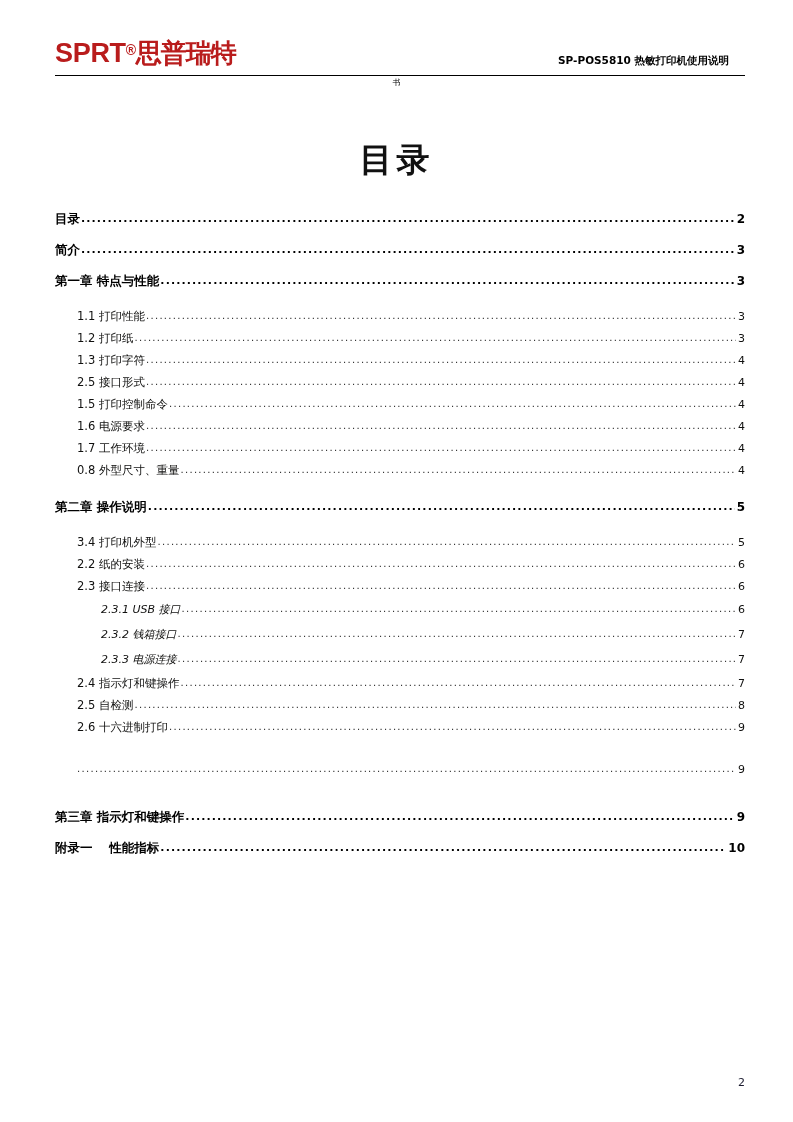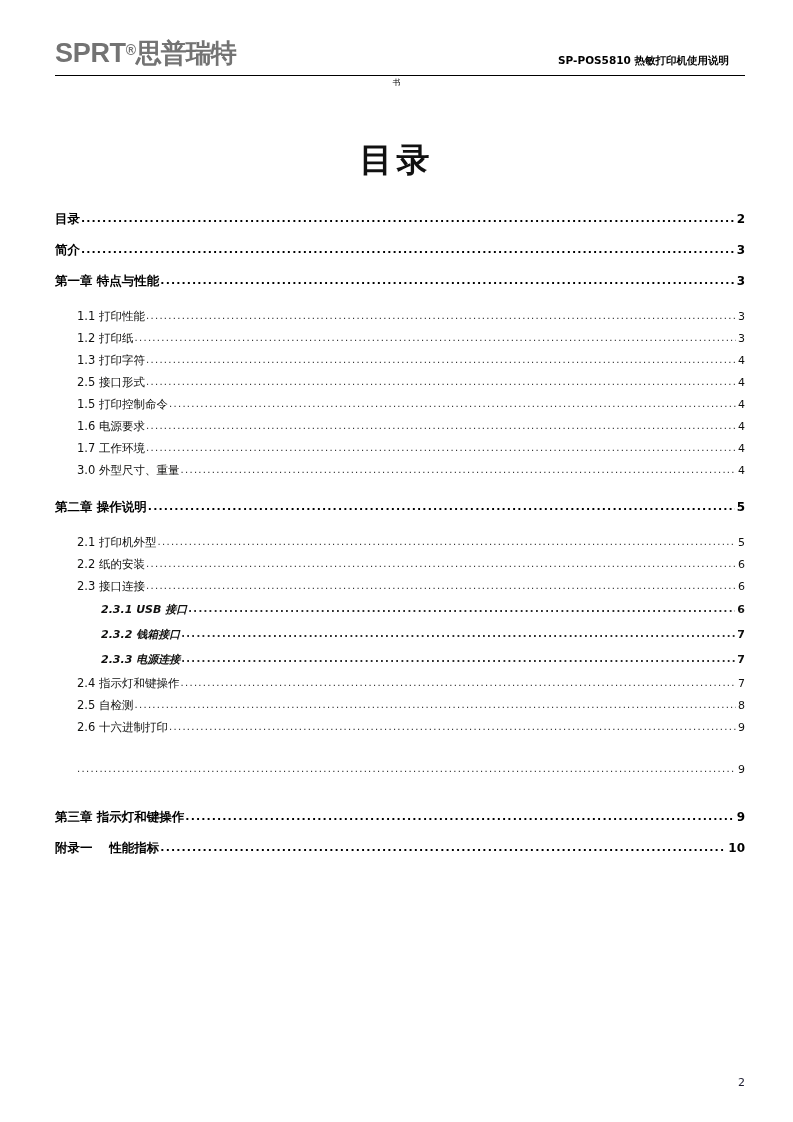--- a/index.html
+++ b/index.html
@@ -36,21 +36,21 @@
   .brand {
     position: absolute;
     left: 0;
     top: 0;
     font-family: "Liberation Sans", "DejaVu Sans", sans-serif;
     font-size: 27px;
     font-weight: bold;
     letter-spacing: -0.3px;
     white-space: nowrap;
     line-height: 1;
-    color: #737373;
+    color: #b91c1c;
   }
   .brand .reg {
     font-size: 14px;
     vertical-align: 7px;
     font-weight: bold;
   }
   .brand .cjk {
     font-family: "DejaVu Sans", "Liberation Sans", sans-serif;
     font-size: 26px;
     font-weight: bold;
@@ -155,21 +155,21 @@
     box-sizing: border-box;
   }
   .lvl2 .toc-leader { font-size: 10px; color: #2a2a2a; letter-spacing: 1.3px; }
   .lvl2 .toc-page { font-size: 11px; }
 
   
   .lvl3 {
     font-family: "DejaVu Sans", "Liberation Sans", sans-serif;
     font-size: 11px;
     font-style: italic;
-    font-weight: bold;
+    font-weight: normal;
     color: #10100f;
     height: 25px;
     line-height: 25px;
     padding-left: 46px;
     box-sizing: border-box;
     justify-content: center;
   }
   .lvl3 .toc-leader { font-size: 10px; color: #2a2a2a; letter-spacing: 1.3px; font-style: normal; }
   .lvl3 .toc-page { font-size: 11px; font-style: normal; }
 
@@ -264,33 +264,33 @@
       <span class="toc-page">4</span>
     </div>
 
     <div class="toc-row lvl2">
       <span class="toc-label">1.7 工作环境</span>
       <span class="toc-leader">...............................................................................................................................................................................................................................</span>
       <span class="toc-page">4</span>
     </div>
 
     <div class="toc-row lvl2">
-      <span class="toc-label">3.0 外型尺寸、重量</span>
+      <span class="toc-label">0.8 外型尺寸、重量</span>
       <span class="toc-leader">...............................................................................................................................................................................................................................</span>
       <span class="toc-page">4</span>
     </div>
 
     <div class="toc-row lvl1 gap-before-h1">
       <span class="toc-label">第二章  操作说明</span>
       <span class="toc-leader">...............................................................................................................................................................................................................................</span>
       <span class="toc-page">5</span>
     </div>
 
     <div class="toc-row lvl2 gap-before-sub">
-      <span class="toc-label">2.1 打印机外型</span>
+      <span class="toc-label">3.4 打印机外型</span>
       <span class="toc-leader">...............................................................................................................................................................................................................................</span>
       <span class="toc-page">5</span>
     </div>
 
     <div class="toc-row lvl2">
       <span class="toc-label">2.2 纸的安装</span>
       <span class="toc-leader">...............................................................................................................................................................................................................................</span>
       <span class="toc-page">6</span>
     </div>
 

